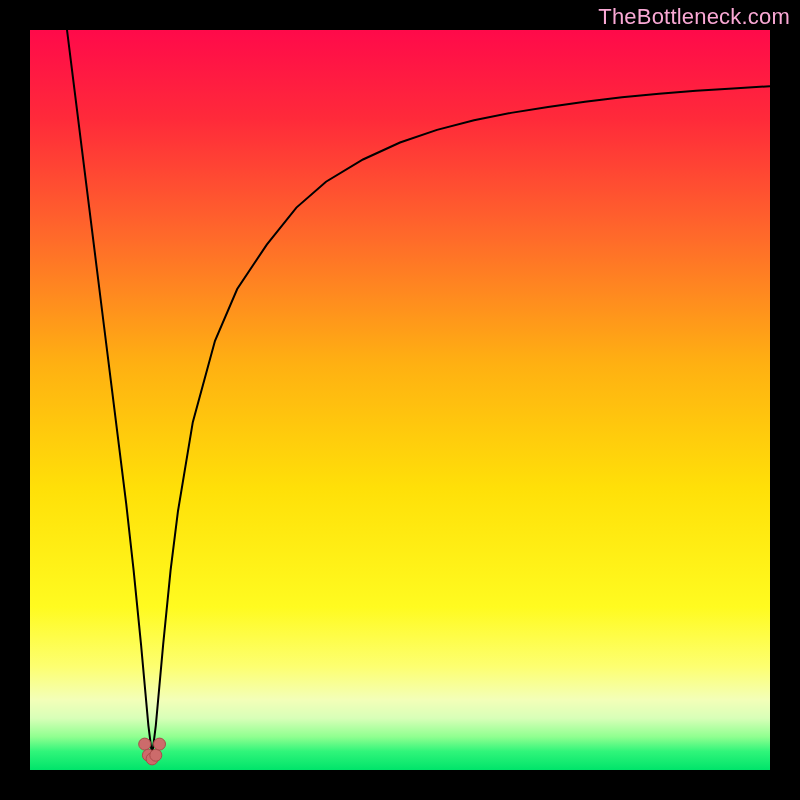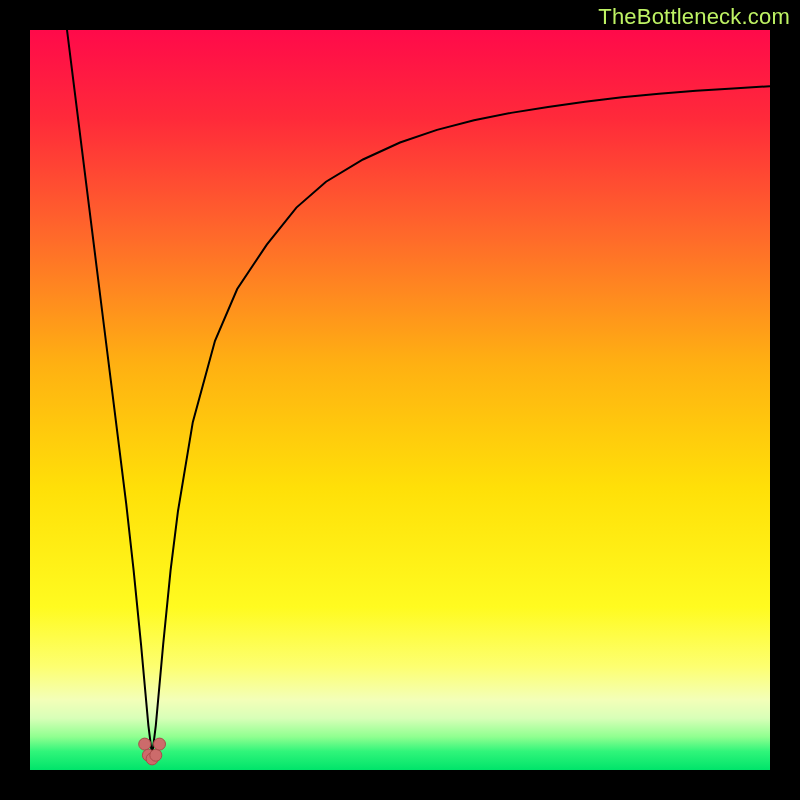--- a/index.html
+++ b/index.html
@@ -24,21 +24,21 @@
     top: 30px;
     width: 740px;
     height: 740px;
   }
   .watermark {
     position: absolute;
     top: 4px;
     right: 10px;
     font-family: Arial, Helvetica, sans-serif;
     font-size: 22px;
-    color: #bef264;
+    color: #f9a8d4;
     letter-spacing: 0.2px;
   }
 </style>
 </head>
 <body>
 
 <div class="frame">
 
   <div class="watermark">TheBottleneck.com</div>
 

